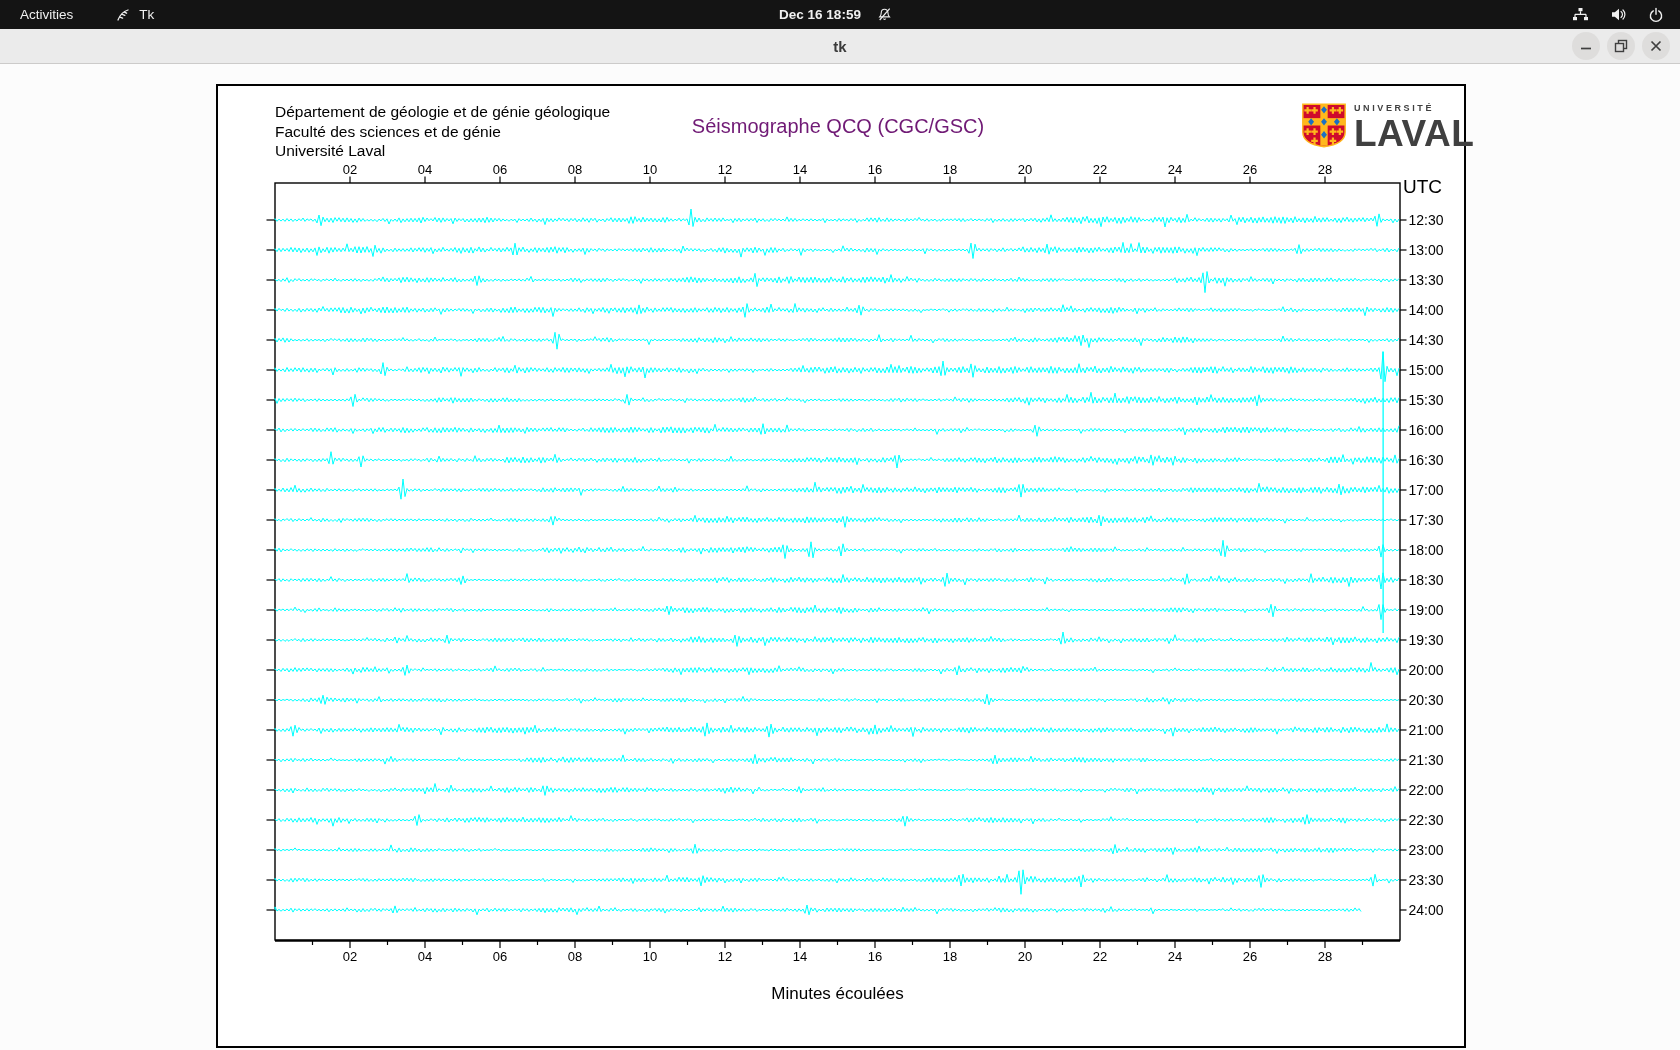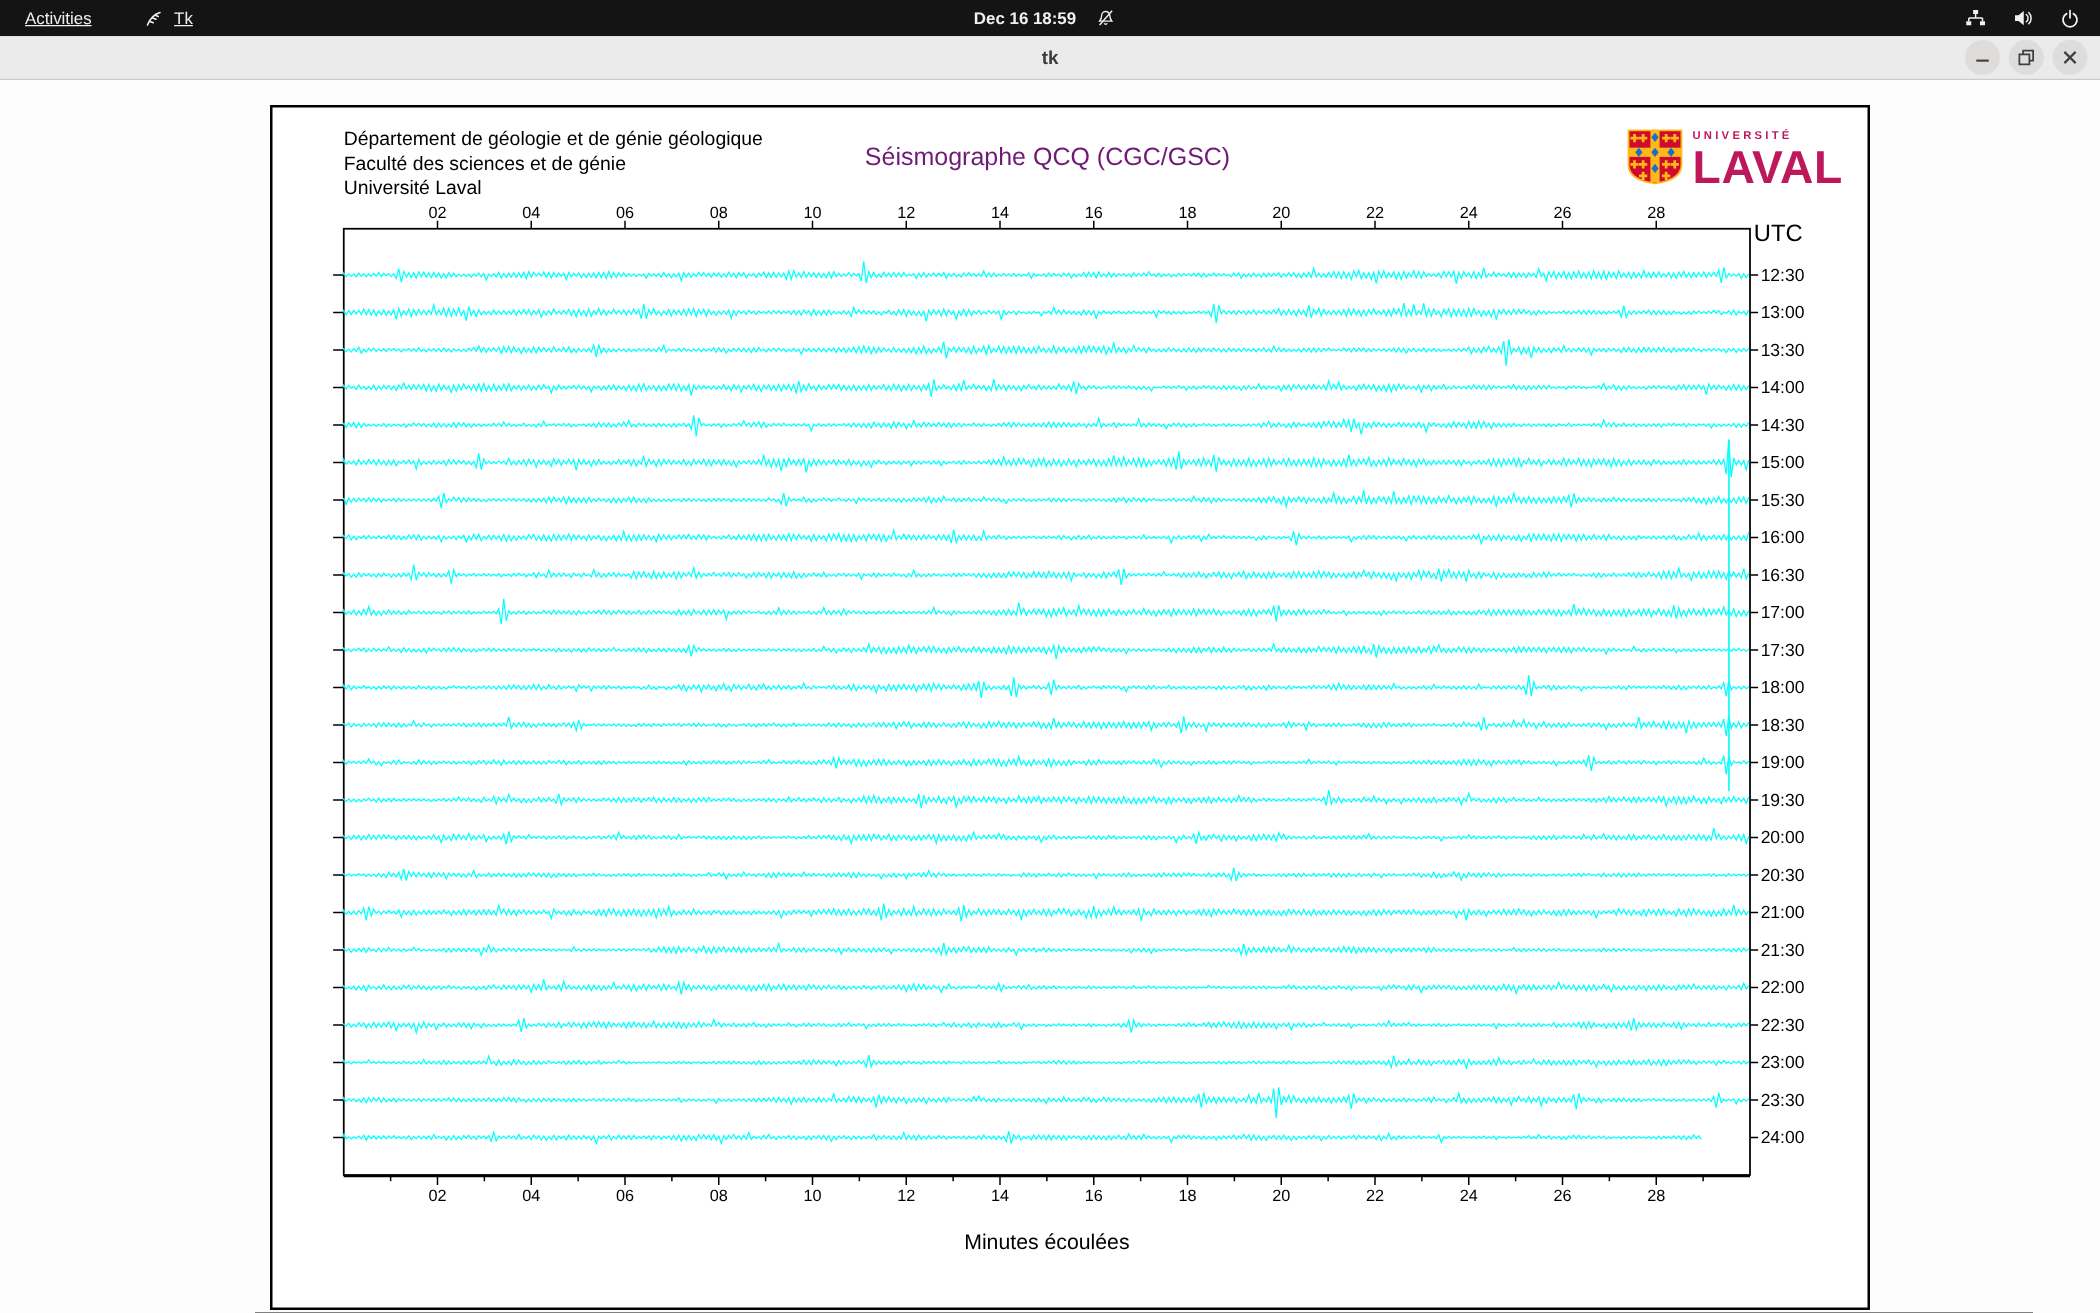--- a/index.html
+++ b/index.html
@@ -2,46 +2,46 @@
 <html><head>
 <meta charset="utf-8">
 <style>
   html,body{margin:0;padding:0;background:#000;}
   .screen{position:relative;width:1680px;height:1050px;overflow:hidden;
           font-family:"Liberation Sans",sans-serif;background:#fcfcfc;}
 
   
   .gnome-bar{position:absolute;left:0;top:0;width:1680px;height:29px;background:#141414;
              color:#f0f0f0;font-size:13.5px;display:flex;align-items:center;}
-  .tb-left{display:flex;align-items:center;gap:36px;padding-left:14px;text-decoration:underline;}
+  .tb-left{display:flex;align-items:center;gap:36px;padding-left:14px;}
   .activities{background:none;border:none;color:#f0f0f0;font:inherit;padding:2px 6px;cursor:pointer;}
   .app-menu{display:flex;align-items:center;gap:8px;}
   .tb-center{position:absolute;left:50%;top:0;height:29px;transform:translateX(-54%);
              display:flex;align-items:center;gap:16px;font-weight:bold;}
   .tb-right{position:absolute;right:0;top:0;height:29px;display:flex;align-items:center;
             gap:21px;padding-right:16px;}
   .tb-right svg,.tb-center svg,.app-menu svg{display:block;}
 
   
   .titlebar{position:absolute;left:0;top:29px;width:1680px;height:34px;background:#ebebeb;
             border-bottom:1px solid #cccbca;display:flex;align-items:center;justify-content:center;}
   .wtitle{font-size:15px;font-weight:bold;color:#3b3b3b;}
   .winbtns{position:absolute;right:10px;top:3px;display:flex;gap:7px;}
   .winbtn{width:28px;height:28px;border-radius:50%;background:#dedddc;border:none;padding:0;
           display:flex;align-items:center;justify-content:center;cursor:pointer;}
 
   
   .content{position:absolute;left:0;top:64px;width:1680px;height:986px;background:#fcfcfc;}
   .frame{position:absolute;left:216px;top:20px;width:1246px;height:960px;background:#fff;
-         border:2px solid #000;padding-left:30px;}
+         border:2px solid #000;}
   .hdr{position:absolute;left:57px;top:16px;font-size:15.5px;color:#000;line-height:19.5px;}
   .plot-title{position:absolute;left:620px;top:29px;transform:translateX(-50%);
               font-size:20px;color:#701a75;white-space:nowrap;}
   .logo{position:absolute;left:1083px;top:17px;display:flex;align-items:center;gap:7px;}
-  .logo-word{display:flex;flex-direction:column;line-height:1;color:#be185d;}
+  .logo-word{display:flex;flex-direction:column;line-height:1;color:#404040;}
   .logo-univ{font-size:9px;letter-spacing:2.6px;font-weight:bold;margin-bottom:2px;}
   .logo-laval{font-size:37px;font-weight:bold;letter-spacing:0.5px;}
   #plot{position:absolute;left:-2px;top:-2px;}
   #plot text{font-family:"Liberation Sans",sans-serif;fill:#000;}
 </style>
 </head>
 <body>
 
 <div class="screen">
 

